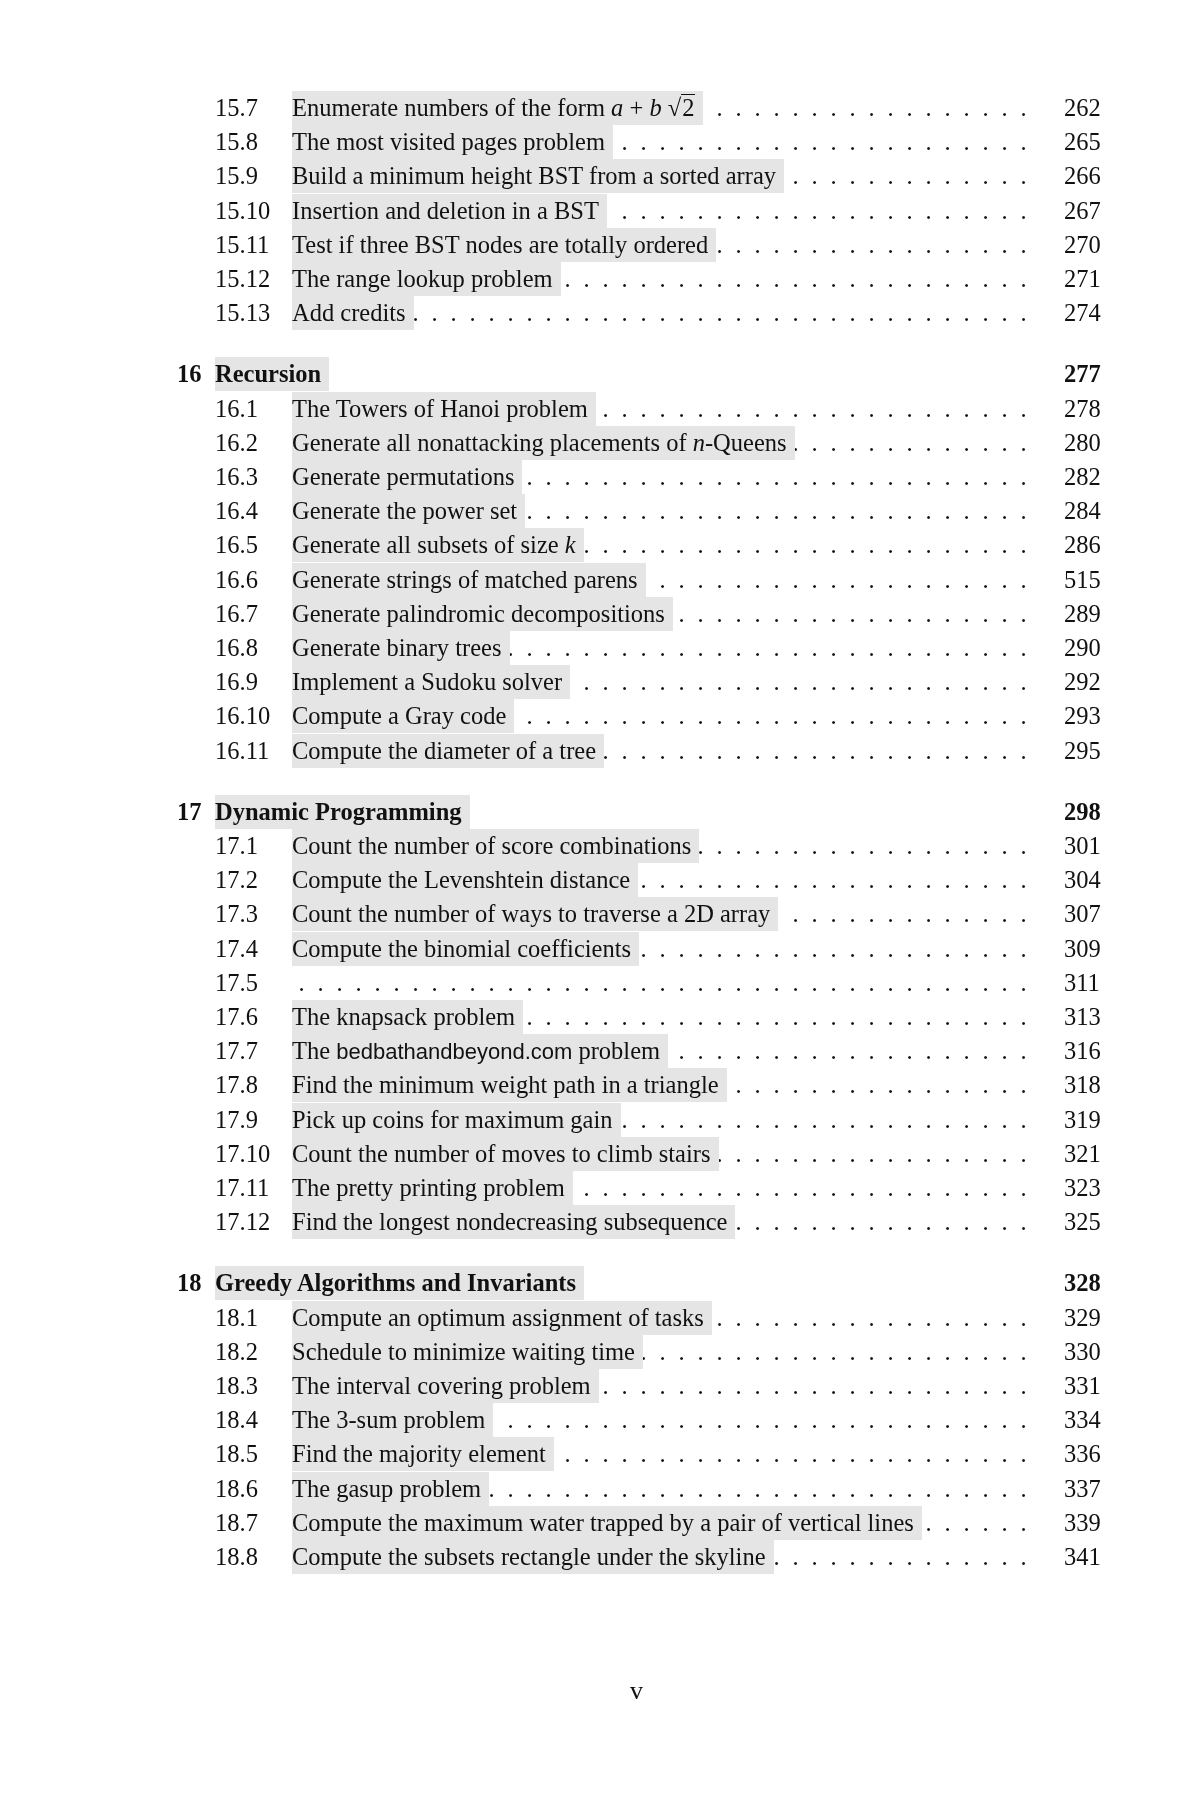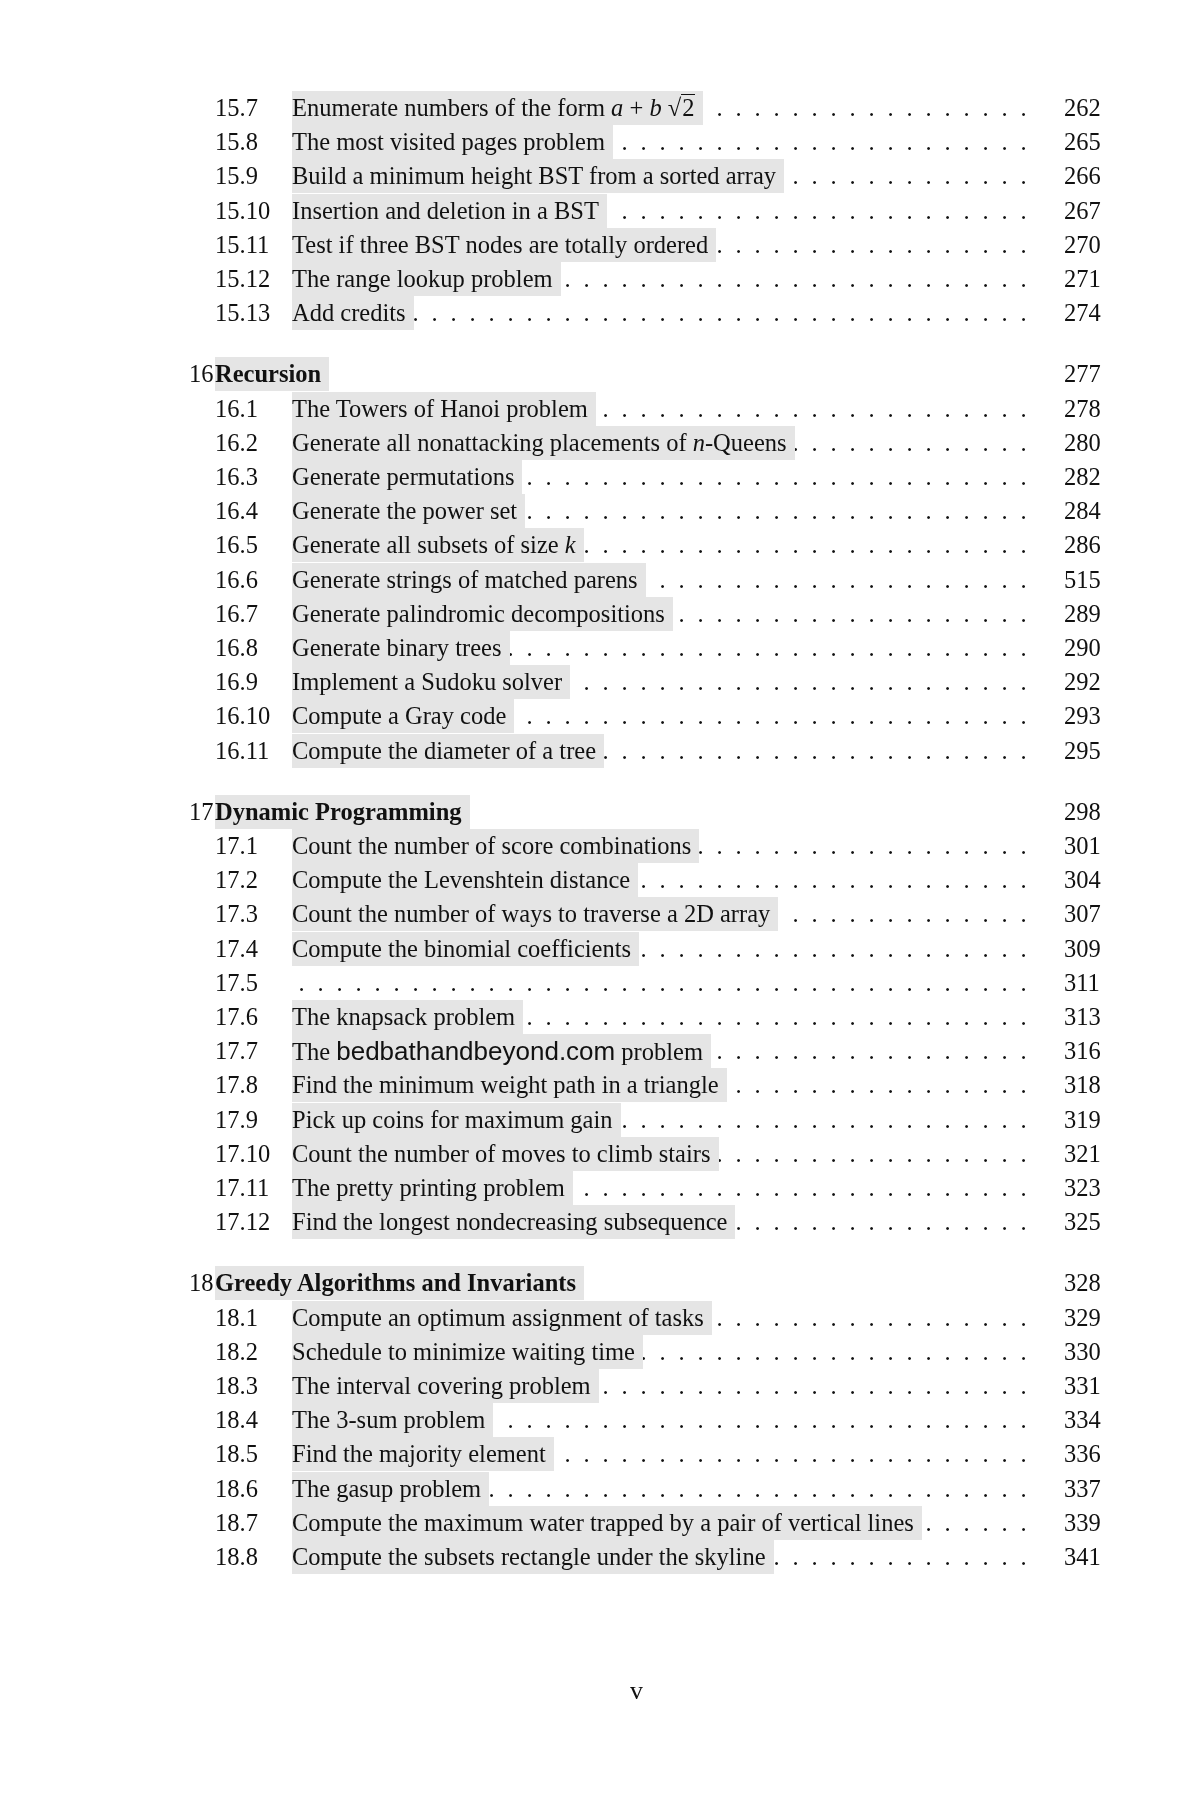--- a/index.html
+++ b/index.html
@@ -6,26 +6,26 @@
   body { width: 1200px; height: 1800px; position: relative; overflow: hidden;
          font-family: "Liberation Serif", "DejaVu Serif", serif; color: #111; }
   #toc { position: absolute; left: 0; top: 0; width: 1200px; }
   .row { position: absolute; left: 0; width: 1200px; height: 34px; font-size: 24.5px; line-height: 34px; }
   .row .num { position: absolute; white-space: nowrap; }
   .row .title { position: absolute; white-space: nowrap; background: #e5e5e5; padding-right: 8px; z-index: 2; }
   .row .leader { position: absolute; left: 292px; width: 738px; top: 0; height: 34px; overflow: hidden;
                  z-index: 1; white-space: nowrap; text-align: right; letter-spacing: 0; }
   .row .leader span { display: inline-block; width: 19px; text-align: center; }
   .row .page { position: absolute; left: 1064px; white-space: nowrap; }
-  .chapter .num { left: 177px; font-weight: normal; margin-left: 12px; }
+  .chapter .num { left: 177px; font-weight: bold; }
   .chapter .title { left: 215px; font-weight: bold; }
-  .chapter .page { font-weight: normal; }
+  .chapter .page { font-weight: bold; }
   .section .num { left: 215px; text-align: right; }
   .section .title { left: 292px; }
-  .sans { font-family: "Liberation Sans", "DejaVu Sans", sans-serif; font-size: 26px; }
+  .sans { font-family: "Liberation Sans", "DejaVu Sans", sans-serif; font-size: 22px; }
   .it { font-style: italic; }
   .sqrt { display: inline-block; position: relative; }
   .sqrt .rad { border-top: 1.5px solid #111; padding: 0 1px; line-height: 26px; display: inline-block; }
   #folio { position: absolute; left: 630px; top: 1676px; font-size: 26px; }
 </style>
 </head>
 <body>
 
 <div id="toc">
     <div class="row section" style="top: 91px;">

